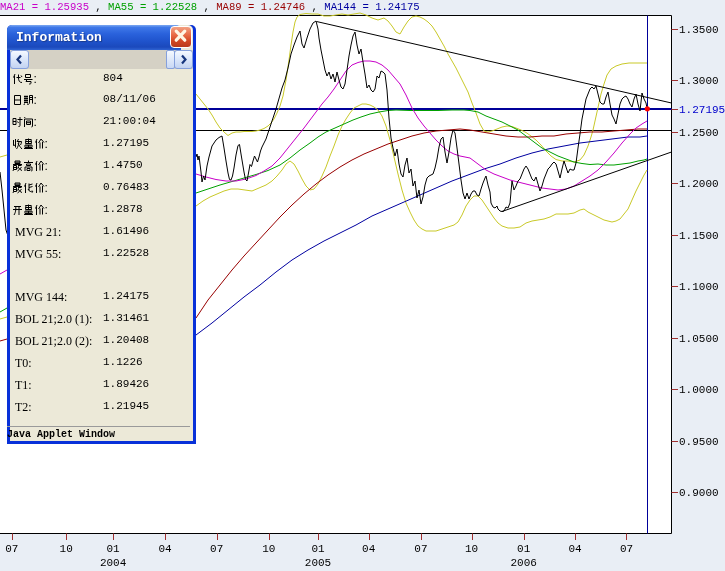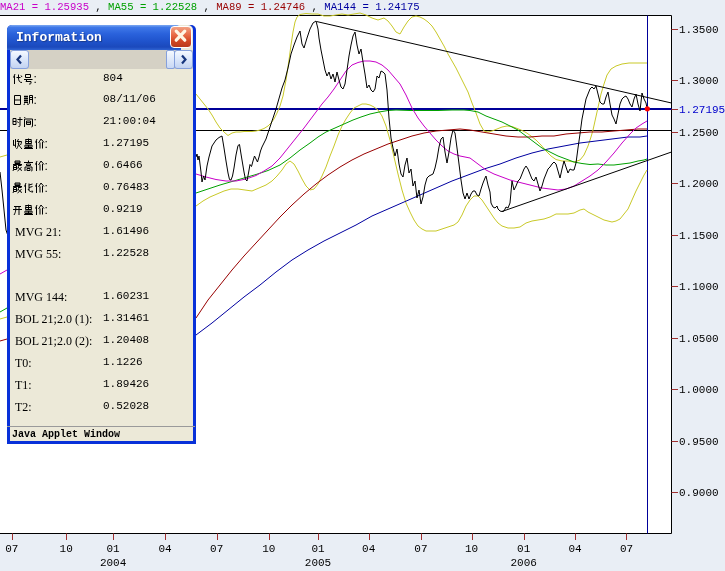--- a/index.html
+++ b/index.html
@@ -18,21 +18,21 @@
 #scroll{position:absolute;left:3px;top:25px;width:183px;height:19px;background:#d5d1c5;}
 .sbtn{position:absolute;top:0px;width:17px;height:17px;background:linear-gradient(180deg,#f5f9ff 0%,#dde8fb 45%,#c3d3f1 100%);
   border:1px solid #85a0dc;border-radius:3px;}
 #sthumb{position:absolute;left:156px;top:0px;width:7px;height:17px;background:linear-gradient(180deg,#f5f9ff,#c9d8f4);border:1px solid #85a0dc;border-radius:2px;}
 .row{position:absolute;left:4px;width:181px;height:14px;font-size:11px;color:#000;}
 .row .lat{position:absolute;left:4px;top:0;font-family:Liberation Serif, serif;font-size:12px;}
 .row .cjk{position:absolute;left:0.5px;top:0;}
 .row .colon{font-family:"Liberation Sans",sans-serif;font-size:12px;}
 .row .val{position:absolute;left:92px;top:0;font-family:Liberation Mono, monospace;font-size:11px;}
 #banner{position:absolute;left:0px;top:401px;width:183px;height:15px;border-top:1px solid #9a9a9a;
-  padding-left:5px;font-family:"Liberation Mono",monospace;font-weight:bold;font-size:10px;line-height:15px;color:#000;}
+  font-family:"Liberation Mono",monospace;font-weight:bold;font-size:10px;line-height:15px;color:#000;}
 </style></head>
 <body>
 <div id="stage">
 <svg width="725" height="571" viewBox="0 0 725 571" style="position:absolute;left:0;top:0">
 <rect x="0" y="0" width="725" height="571" fill="#e9eef5"></rect>
 <rect x="0" y="15.5" width="671.5" height="518.0" fill="#ffffff"></rect>
 <line x1="0" y1="15.5" x2="671.5" y2="15.5" stroke="#000" stroke-width="1"></line>
 <line x1="0" y1="533.5" x2="671.5" y2="533.5" stroke="#000" stroke-width="1"></line>
 <line x1="671.5" y1="15.5" x2="671.5" y2="533.5" stroke="#000" stroke-width="1"></line>
 <line x1="0" y1="109" x2="671.5" y2="109" stroke="#000099" stroke-width="2"></line>
@@ -146,73 +146,73 @@
         <span class="val">1.27195</span>
       </div>
 <div class="row" style="top:134.0px">
         <span class="cjk"><svg width="11" height="12" viewBox="0 0 11 12" style="vertical-align:-2px">
             <path d="M3 1 H8 V3.5 H3 ZM3 2.2 H8M1 4.5 H10M1.5 5.5 H4.5 V9.5 H1.5 ZM1.5 7.5 H4.5M1.5 9.5 L1 11M6 5.5 H9.5M6.5 5.5 C6.5 7 6 8 5.5 8.5M6 7 C7 8.5 8.5 10 10 10.5M9.5 7 C8.5 8.5 7 10 5.5 11" fill="none" stroke="#000" stroke-width="1"></path>
           </svg><svg width="11" height="12" viewBox="0 0 11 12" style="vertical-align:-2px">
             <path d="M5.5 0.5 L5.5 2M1 2.5 H10M3.5 4 H7.5 V5.5 H3.5 ZM2 7 L2 11M2 7 H9 V10.5 C9 11 8.5 11 8 11M4 8.5 H7 V10.5 H4 Z" fill="none" stroke="#000" stroke-width="1"></path>
           </svg><svg width="11" height="12" viewBox="0 0 11 12" style="vertical-align:-2px">
             <path d="M3 1 L1.5 4.5M2.5 3 L2.5 11M7 1 L4.5 5M7 1 L10 4.5M6 4.5 L6 10.5M8.5 4 L8.5 10.5" fill="none" stroke="#000" stroke-width="1"></path>
           </svg><span class="colon">:</span></span>
-        <span class="val">0.6466</span>
+        <span class="val">1.4750</span>
       </div>
 <div class="row" style="top:155.9px">
         <span class="cjk"><svg width="11" height="12" viewBox="0 0 11 12" style="vertical-align:-2px">
             <path d="M3 1 H8 V3.5 H3 ZM3 2.2 H8M1 4.5 H10M1.5 5.5 H4.5 V9.5 H1.5 ZM1.5 7.5 H4.5M1.5 9.5 L1 11M6 5.5 H9.5M6.5 5.5 C6.5 7 6 8 5.5 8.5M6 7 C7 8.5 8.5 10 10 10.5M9.5 7 C8.5 8.5 7 10 5.5 11" fill="none" stroke="#000" stroke-width="1"></path>
           </svg><svg width="11" height="12" viewBox="0 0 11 12" style="vertical-align:-2px">
             <path d="M3 1 L1.5 4.5M2.5 3 L2.5 11M6 1.5 L6 8.5M6 3 L9.5 2M6 5.5 L9.5 4.5M6 8.5 L5 7M6 8.5 C7 9.5 8.5 10 10 10M9 8.5 L9.8 9.8" fill="none" stroke="#000" stroke-width="1"></path>
           </svg><svg width="11" height="12" viewBox="0 0 11 12" style="vertical-align:-2px">
             <path d="M3 1 L1.5 4.5M2.5 3 L2.5 11M7 1 L4.5 5M7 1 L10 4.5M6 4.5 L6 10.5M8.5 4 L8.5 10.5" fill="none" stroke="#000" stroke-width="1"></path>
           </svg><span class="colon">:</span></span>
         <span class="val">0.76483</span>
       </div>
 <div class="row" style="top:177.7px">
         <span class="cjk"><svg width="11" height="12" viewBox="0 0 11 12" style="vertical-align:-2px">
             <path d="M2 2.5 H9M1 5.5 H10M3.8 2.5 L3.8 5.5M3.8 5.5 C3.5 8 3 9.5 2 11M7 2.5 L7 5.5M7 5.5 L7 11" fill="none" stroke="#000" stroke-width="1"></path>
           </svg><svg width="11" height="12" viewBox="0 0 11 12" style="vertical-align:-2px">
             <path d="M3 1 L2.5 5.5M8 1 L8.5 5.5M2.5 1.5 H8M2.5 3.5 H8.5M5.5 0.5 L5.5 5.5M2.5 5.5 H8.5M2 7 H9 V9.5 H2 ZM4 7 L4 9.5M5.5 7 L5.5 9.5M7 7 L7 9.5M1 10.5 H10" fill="none" stroke="#000" stroke-width="1"></path>
           </svg><svg width="11" height="12" viewBox="0 0 11 12" style="vertical-align:-2px">
             <path d="M3 1 L1.5 4.5M2.5 3 L2.5 11M7 1 L4.5 5M7 1 L10 4.5M6 4.5 L6 10.5M8.5 4 L8.5 10.5" fill="none" stroke="#000" stroke-width="1"></path>
           </svg><span class="colon">:</span></span>
-        <span class="val">0.9219</span>
+        <span class="val">1.2878</span>
       </div>
 <div class="row" style="top:199.6px">
         <span class="lat">MVG 21:</span>
         <span class="val">1.61496</span>
       </div>
 <div class="row" style="top:221.5px">
         <span class="lat">MVG 55:</span>
         <span class="val">1.22528</span>
       </div>
 <div class="row" style="top:265.2px">
         <span class="lat">MVG 144:</span>
-        <span class="val">1.60231</span>
+        <span class="val">1.24175</span>
       </div>
 <div class="row" style="top:287.1px">
         <span class="lat">BOL 21;2.0 (1):</span>
         <span class="val">1.31461</span>
       </div>
 <div class="row" style="top:308.9px">
         <span class="lat">BOL 21;2.0 (2):</span>
         <span class="val">1.20408</span>
       </div>
 <div class="row" style="top:330.8px">
         <span class="lat">T0:</span>
         <span class="val">1.1226</span>
       </div>
 <div class="row" style="top:352.7px">
         <span class="lat">T1:</span>
         <span class="val">1.89426</span>
       </div>
 <div class="row" style="top:374.6px">
         <span class="lat">T2:</span>
-        <span class="val">0.52028</span>
+        <span class="val">1.21945</span>
       </div>
   <div id="banner">Java Applet Window</div>
   <div id="title">
         <span class="txt">Information</span>
         <div id="close">
           <svg width="17" height="17" viewBox="0 0 17 17">
             <path d="M4.2 3.2 L12.8 12.2 M12.8 3.2 L4.2 12.2" stroke="#fff6e4" stroke-width="3.2" stroke-linecap="round" fill="none"></path>
           </svg>
         </div>
       </div>

